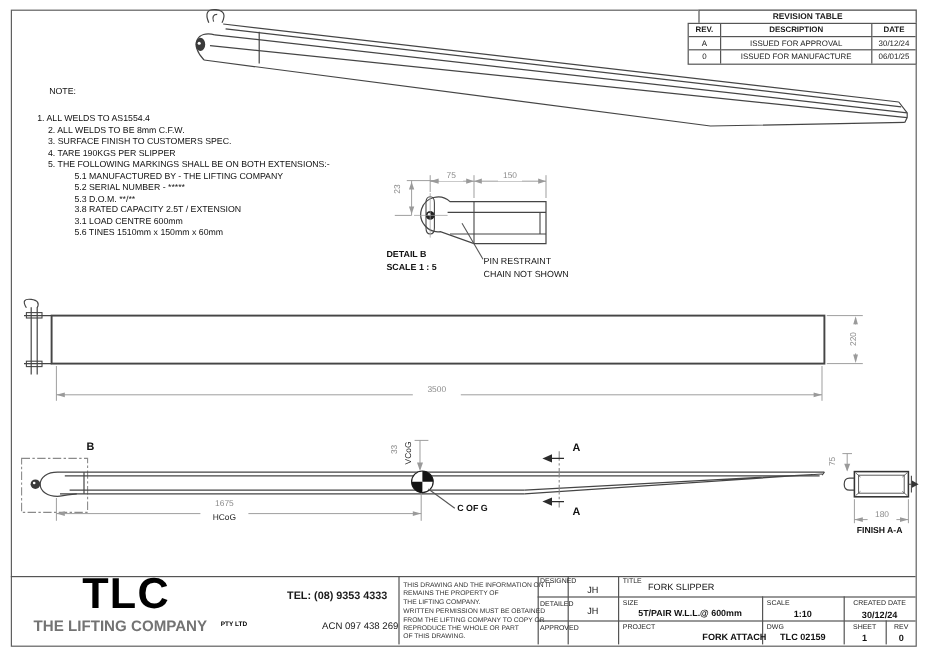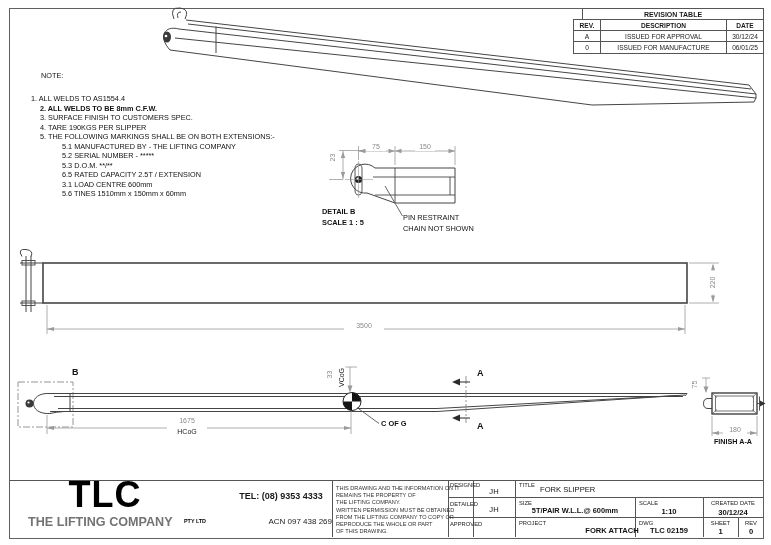--- a/index.html
+++ b/index.html
@@ -76,28 +76,28 @@
       <path d="M 76,21.5 L 76,48"></path>
       <path d="M 34,14 Q 29,2 40,3 Q 50,4 45,14"></path>
       <path d="M 38,13 Q 36,7 41,7"></path>
     </g>
     <ellipse cx="27" cy="32" rx="4" ry="5.5" fill="#3a3a3a"></ellipse>
     <circle cx="26" cy="31" r="1.3" fill="#fff"></circle>
   </svg>
 
   <div class="note-line" style="left:18px;top:71px;padding-left:23px;">NOTE:</div>
   <div class="note-line" style="left:31px;top:94px;">1. ALL WELDS TO AS1554.4</div>
-  <div class="note-line" style="left:40px;top:103.5px;font-weight:bold;">2. ALL WELDS TO BE 8mm C.F.W.</div>
+  <div class="note-line" style="left:40px;top:103.5px;">2. ALL WELDS TO BE 8mm C.F.W.</div>
   <div class="note-line" style="left:40px;top:113px;">3. SURFACE FINISH TO CUSTOMERS SPEC.</div>
   <div class="note-line" style="left:40px;top:122.5px;">4. TARE 190KGS PER SLIPPER</div>
   <div class="note-line" style="left:40px;top:132px;">5. THE FOLLOWING MARKINGS SHALL BE ON BOTH EXTENSIONS:-</div>
   <div class="note-line" style="left:62px;top:141.5px;">5.1 MANUFACTURED BY - THE LIFTING COMPANY</div>
   <div class="note-line" style="left:62px;top:151px;">5.2 SERIAL NUMBER - *****</div>
   <div class="note-line" style="left:62px;top:160.5px;">5.3 D.O.M. **/**</div>
-  <div class="note-line" style="left:62px;top:170px;">6.5 RATED CAPACITY 2.5T / EXTENSION</div>
+  <div class="note-line" style="left:62px;top:170px;">3.8 RATED CAPACITY 2.5T / EXTENSION</div>
   <div class="note-line" style="left:62px;top:179.5px;">3.1 LOAD CENTRE 600mm</div>
   <div class="note-line" style="left:62px;top:189px;">5.6 TINES 1510mm x 150mm x 60mm</div>
 
   <svg style="left:315px;top:138px;" width="215" height="100" viewBox="0 0 215 100">
     <g stroke="#454545" stroke-width="1" fill="none">
       <path d="M 60,30 L 140,30 L 140,65 L 80,65 L 52,55 A 14.5 14.5 0 1 1 60,30 Z"></path>
       <path d="M 58,39 L 140,39 M 60,57 L 140,57 M 80,30 L 80,65 M 135,39 L 135,57" stroke-width="0.9"></path>
       <path d="M 40,31 Q 40,26 43.5,26 Q 47,26 47,31 L 47,52 Q 47,57 43.5,57 Q 40,57 40,52 Z" stroke-width="0.9"></path>
     </g>
     <circle cx="43.5" cy="41.5" r="3.6" fill="#222"></circle>

